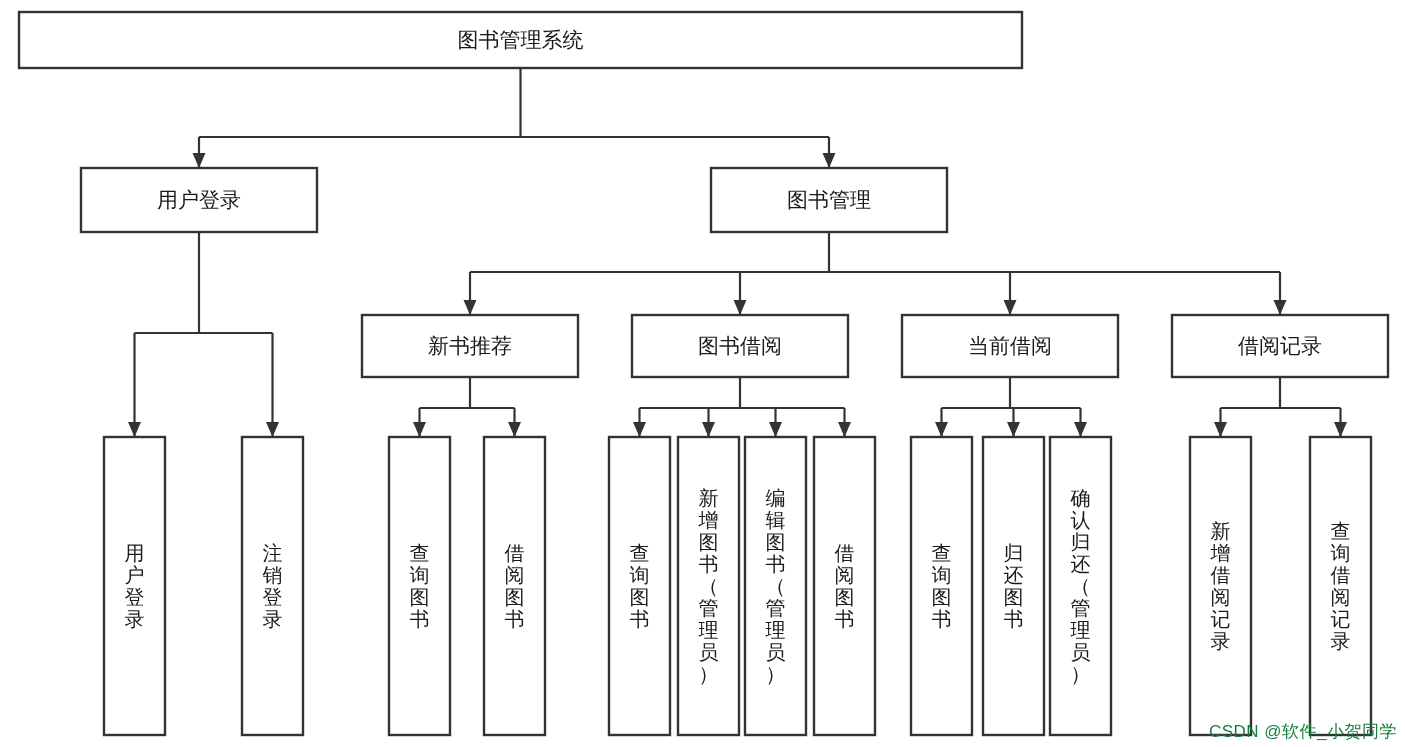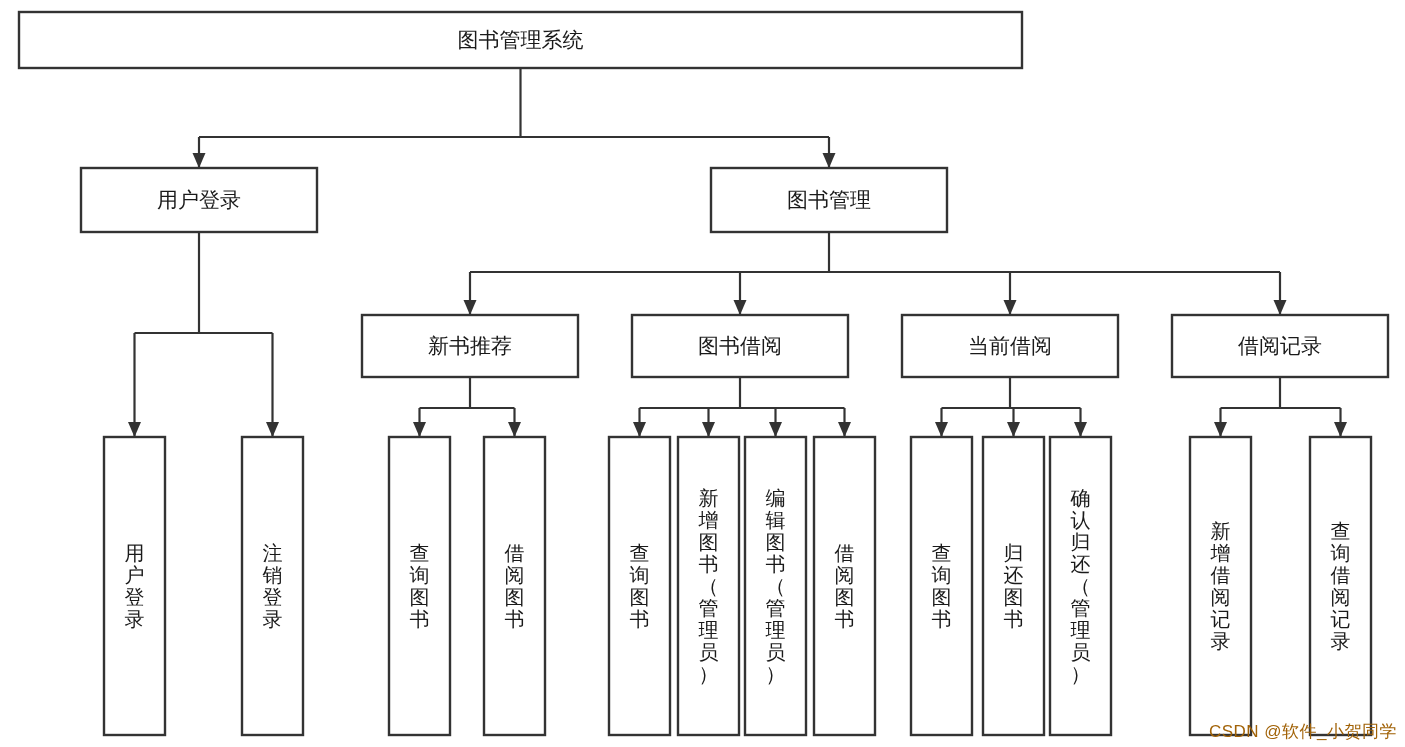--- a/index.html
+++ b/index.html
@@ -55,21 +55,21 @@
     font-size: 20px;
     fill: #1a1a1a;
     text-anchor: middle;
   }
   .watermark {
     position: absolute;
     right: 8px;
     bottom: 4px;
     font-family: "Liberation Sans", "DejaVu Sans", sans-serif;
     font-size: 17px;
-    color: #a16207;
+    color: #15803d;
     letter-spacing: 0.5px;
     white-space: nowrap;
     user-select: none;
   }
 </style>
 </head>
 <body>
 
 <div id="diagram-root">
   <svg class="flow-canvas" viewBox="0 0 1405 747" xmlns="http://www.w3.org/2000/svg">

